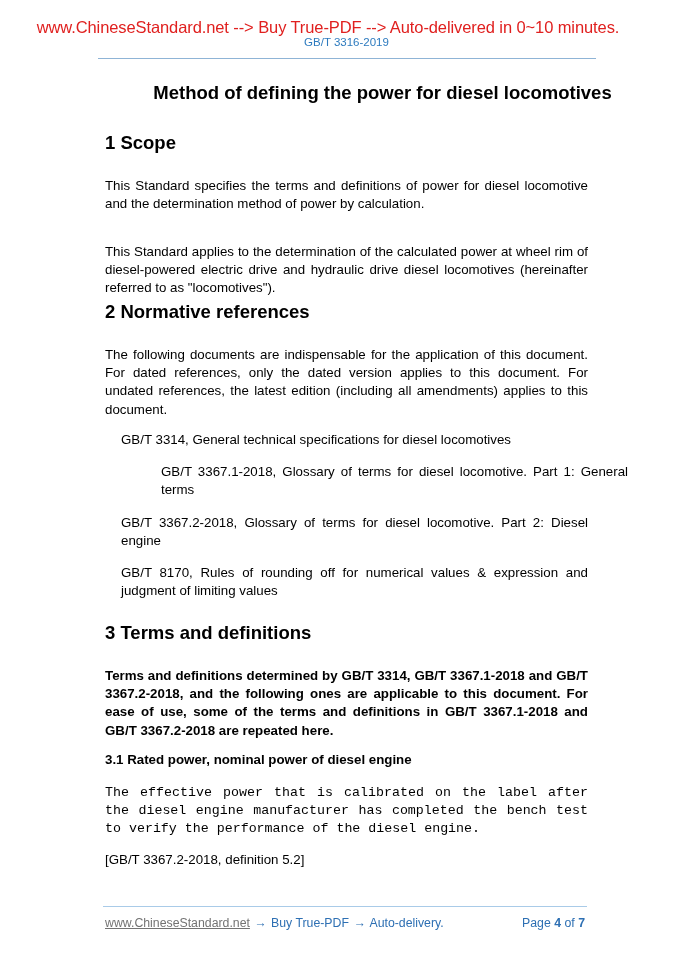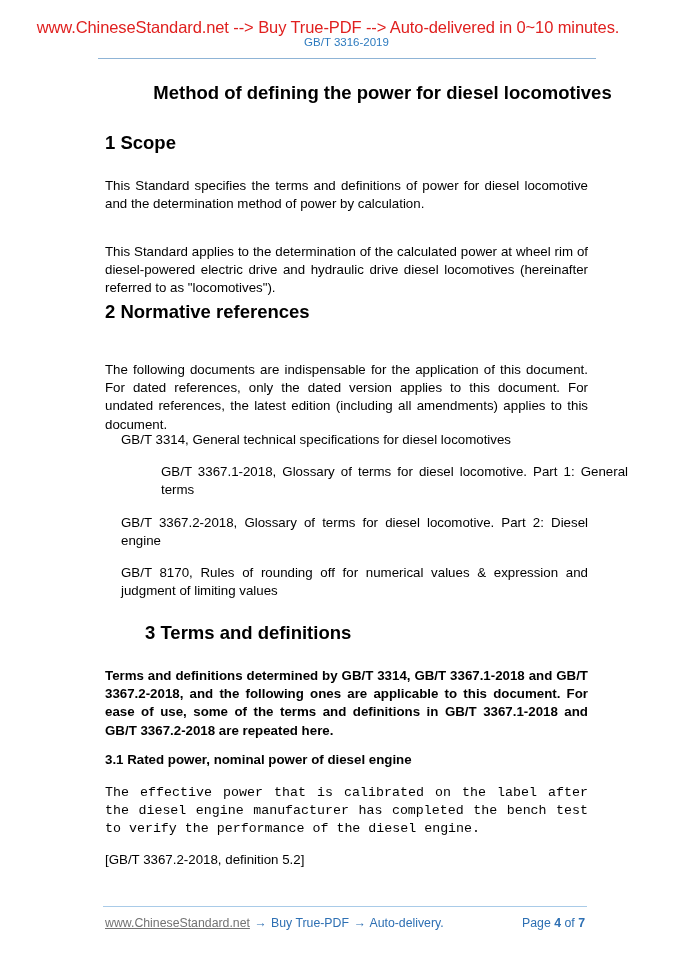--- a/index.html
+++ b/index.html
@@ -139,28 +139,28 @@
 
 <div class="doc-title">Method of defining the power for diesel locomotives</div>
 
 <div class="content">
 
   <div class="h1" style="top:132px;">1 Scope</div>
   <div class="para" style="top:177px;">This Standard specifies the terms and definitions of power for diesel locomotive and the determination method of power by calculation.</div>
   <div class="para" style="top:227px;margin-top:16px;">This Standard applies to the determination of the calculated power at wheel rim of diesel-powered electric drive and hydraulic drive diesel locomotives (hereinafter referred to as "locomotives").</div>
 
   <div class="h1" style="top:301px;">2 Normative references</div>
-  <div class="para" style="top:346px;margin-top:15px;">The following documents are indispensable for the application of this document. For dated references, only the dated version applies to this document. For undated references, the latest edition (including all amendments) applies to this document.</div>
+  <div class="para" style="top:346px;">The following documents are indispensable for the application of this document. For dated references, only the dated version applies to this document. For undated references, the latest edition (including all amendments) applies to this document.</div>
 
   <div class="ref" style="top:431px;">GB/T 3314, General technical specifications for diesel locomotives</div>
   <div class="ref" style="top:463px;margin-left:40px;">GB/T 3367.1-2018, Glossary of terms for diesel locomotive. Part 1: General terms</div>
   <div class="ref" style="top:514px;">GB/T 3367.2-2018, Glossary of terms for diesel locomotive. Part 2: Diesel engine</div>
   <div class="ref" style="top:564px;">GB/T 8170, Rules of rounding off for numerical values &amp; expression and judgment of limiting values</div>
 
-  <div class="h1" style="top:622px;margin-left:40px;">3 Terms and definitions</div>
+  <div class="h1" style="top:622px;">3 Terms and definitions</div>
   <div class="para" style="top:667px;font-weight:bold;">Terms and definitions determined by GB/T 3314, GB/T 3367.1-2018 and GB/T 3367.2-2018, and the following ones are applicable to this document. For ease of use, some of the terms and definitions in GB/T 3367.1-2018 and GB/T 3367.2-2018 are repeated here.</div>
 
   <div class="h2" style="top:751px;">3.1 Rated power, nominal power of diesel engine</div>
   <div class="para" style="top:784px;font-family:Liberation Mono, monospace;">The effective power that is calibrated on the label after the diesel engine manufacturer has completed the bench test to verify the performance of the diesel engine.</div>
   <div class="para" style="top:851px;">[GB/T 3367.2-2018, definition 5.2]</div>
 </div>
 
 <div class="footer-rule"></div>
 <div class="footer">
   <a>www.ChineseStandard.net</a>

